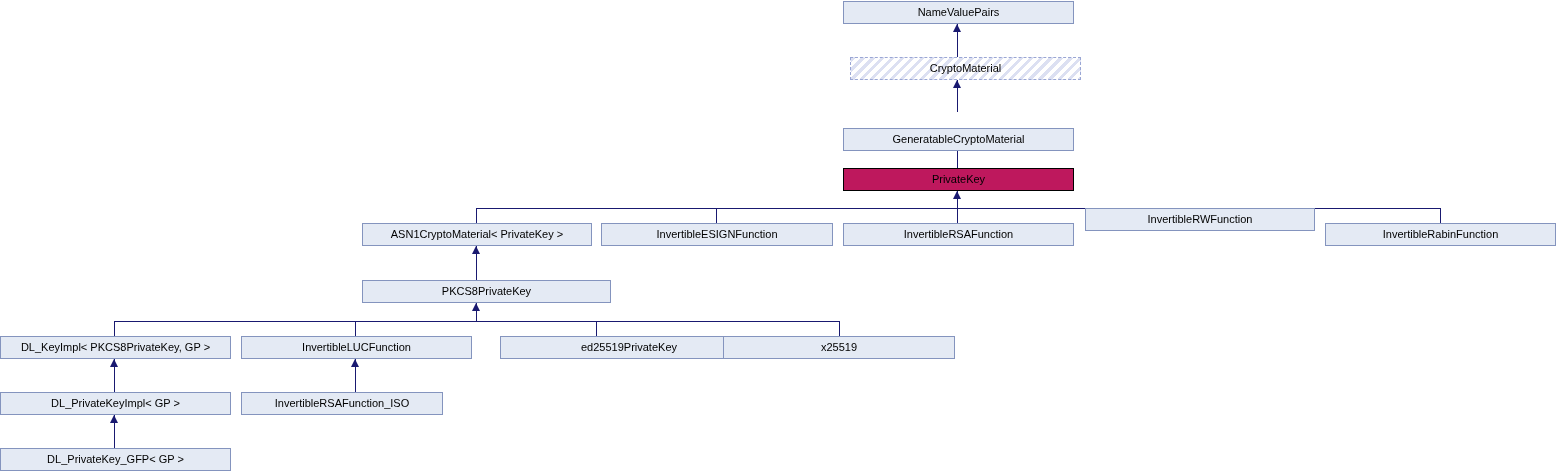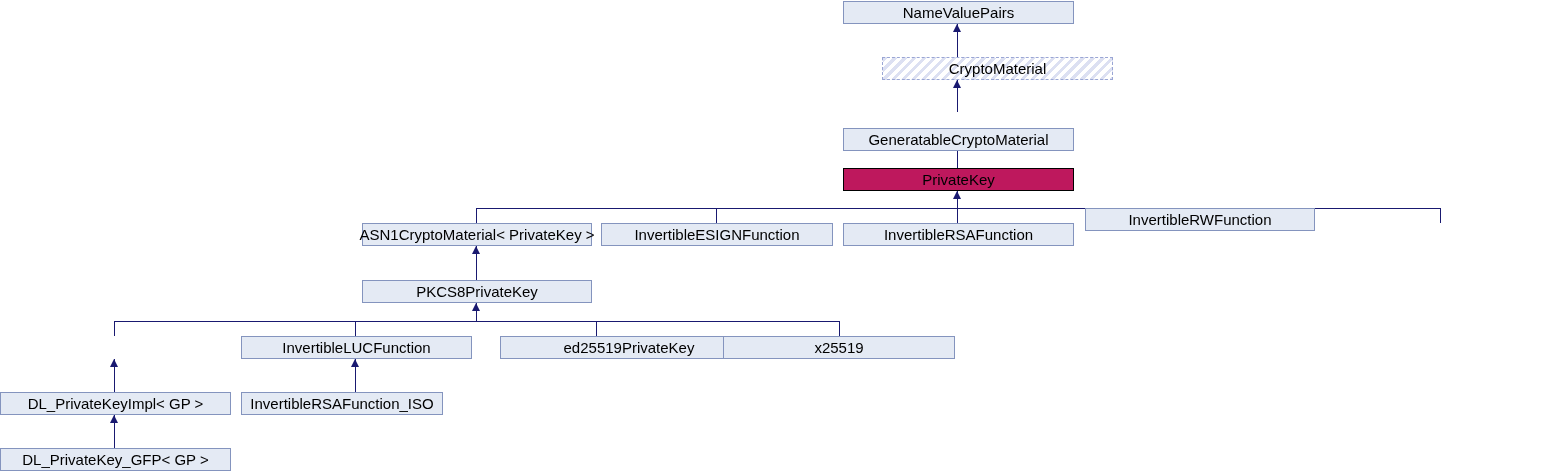--- a/index.html
+++ b/index.html
@@ -1,19 +1,19 @@
 <!DOCTYPE html>
 <html><head>
 <meta charset="utf-8">
 <style>
   html,body{margin:0;padding:0;background:#ffffff;}
   .canvas{
     position:relative;width:1556px;height:472px;overflow:hidden;
     font-family:"Liberation Sans","DejaVu Sans",sans-serif;
-    font-size:15px;color:#000000;background:#ffffff;
+    font-size:11px;color:#000000;background:#ffffff;
   }
   .node{
     position:absolute;height:23px;box-sizing:border-box;
     border:1px solid #8494BE;background:#E4EAF4;
     display:flex;align-items:center;justify-content:center;
     white-space:nowrap;cursor:pointer;line-height:21px;
   }
   .node.current{
     background:#be185d;border:1px solid #000000;cursor:default;
   }
@@ -60,37 +60,39 @@
   <div class="arrowhead" style="left:953px;top:135px"></div>
   <div class="arrowhead" style="left:953px;top:191px"></div>
   <div class="arrowhead" style="left:472px;top:246px"></div>
   <div class="arrowhead" style="left:472px;top:303px"></div>
   <div class="arrowhead" style="left:110px;top:359px"></div>
   <div class="arrowhead" style="left:351px;top:359px"></div>
   <div class="arrowhead" style="left:110px;top:415px"></div>
 
   <div class="node" style="left:843px;top:1px;width:231px">NameValuePairs</div>
 
-  <div class="node hatched" style="left:882px;top:57px;width:231px">CryptoMaterial</div>
+  <div class="node hatched" style="left:850px;top:57px;width:231px">CryptoMaterial</div>
 
   <div class="node" style="left:843px;top:128px;width:231px">GeneratableCryptoMaterial</div>
 
   <div class="node current" style="left:843px;top:168px;width:231px">PrivateKey</div>
 
   <div class="node" style="left:362px;top:223px;width:230px">ASN1CryptoMaterial&lt; PrivateKey &gt;</div>
 
   <div class="node" style="left:601px;top:223px;width:232px">InvertibleESIGNFunction</div>
 
   <div class="node" style="left:843px;top:223px;width:231px">InvertibleRSAFunction</div>
 
   <div class="node" style="left:1085px;top:208px;width:230px">InvertibleRWFunction</div>
 
+  <div class="node" style="left:1325px;top:223px;width:231px">InvertibleRabinFunction</div>
 
-  <div class="node" style="left:362px;top:280px;width:230px">PKCS8PrivateKey</div>
+  <div class="node" style="left:362px;top:280px;width:249px">PKCS8PrivateKey</div>
 
+  <div class="node" style="left:0px;top:336px;width:231px">DL_KeyImpl&lt; PKCS8PrivateKey, GP &gt;</div>
 
   <div class="node" style="left:241px;top:336px;width:231px">InvertibleLUCFunction</div>
 
   <div class="node" style="left:500px;top:336px;width:258px">ed25519PrivateKey</div>
 
   <div class="node" style="left:723px;top:336px;width:232px">x25519</div>
 
   <div class="node" style="left:0px;top:392px;width:231px">DL_PrivateKeyImpl&lt; GP &gt;</div>
 
   <div class="node" style="left:241px;top:392px;width:202px">InvertibleRSAFunction_ISO</div>

